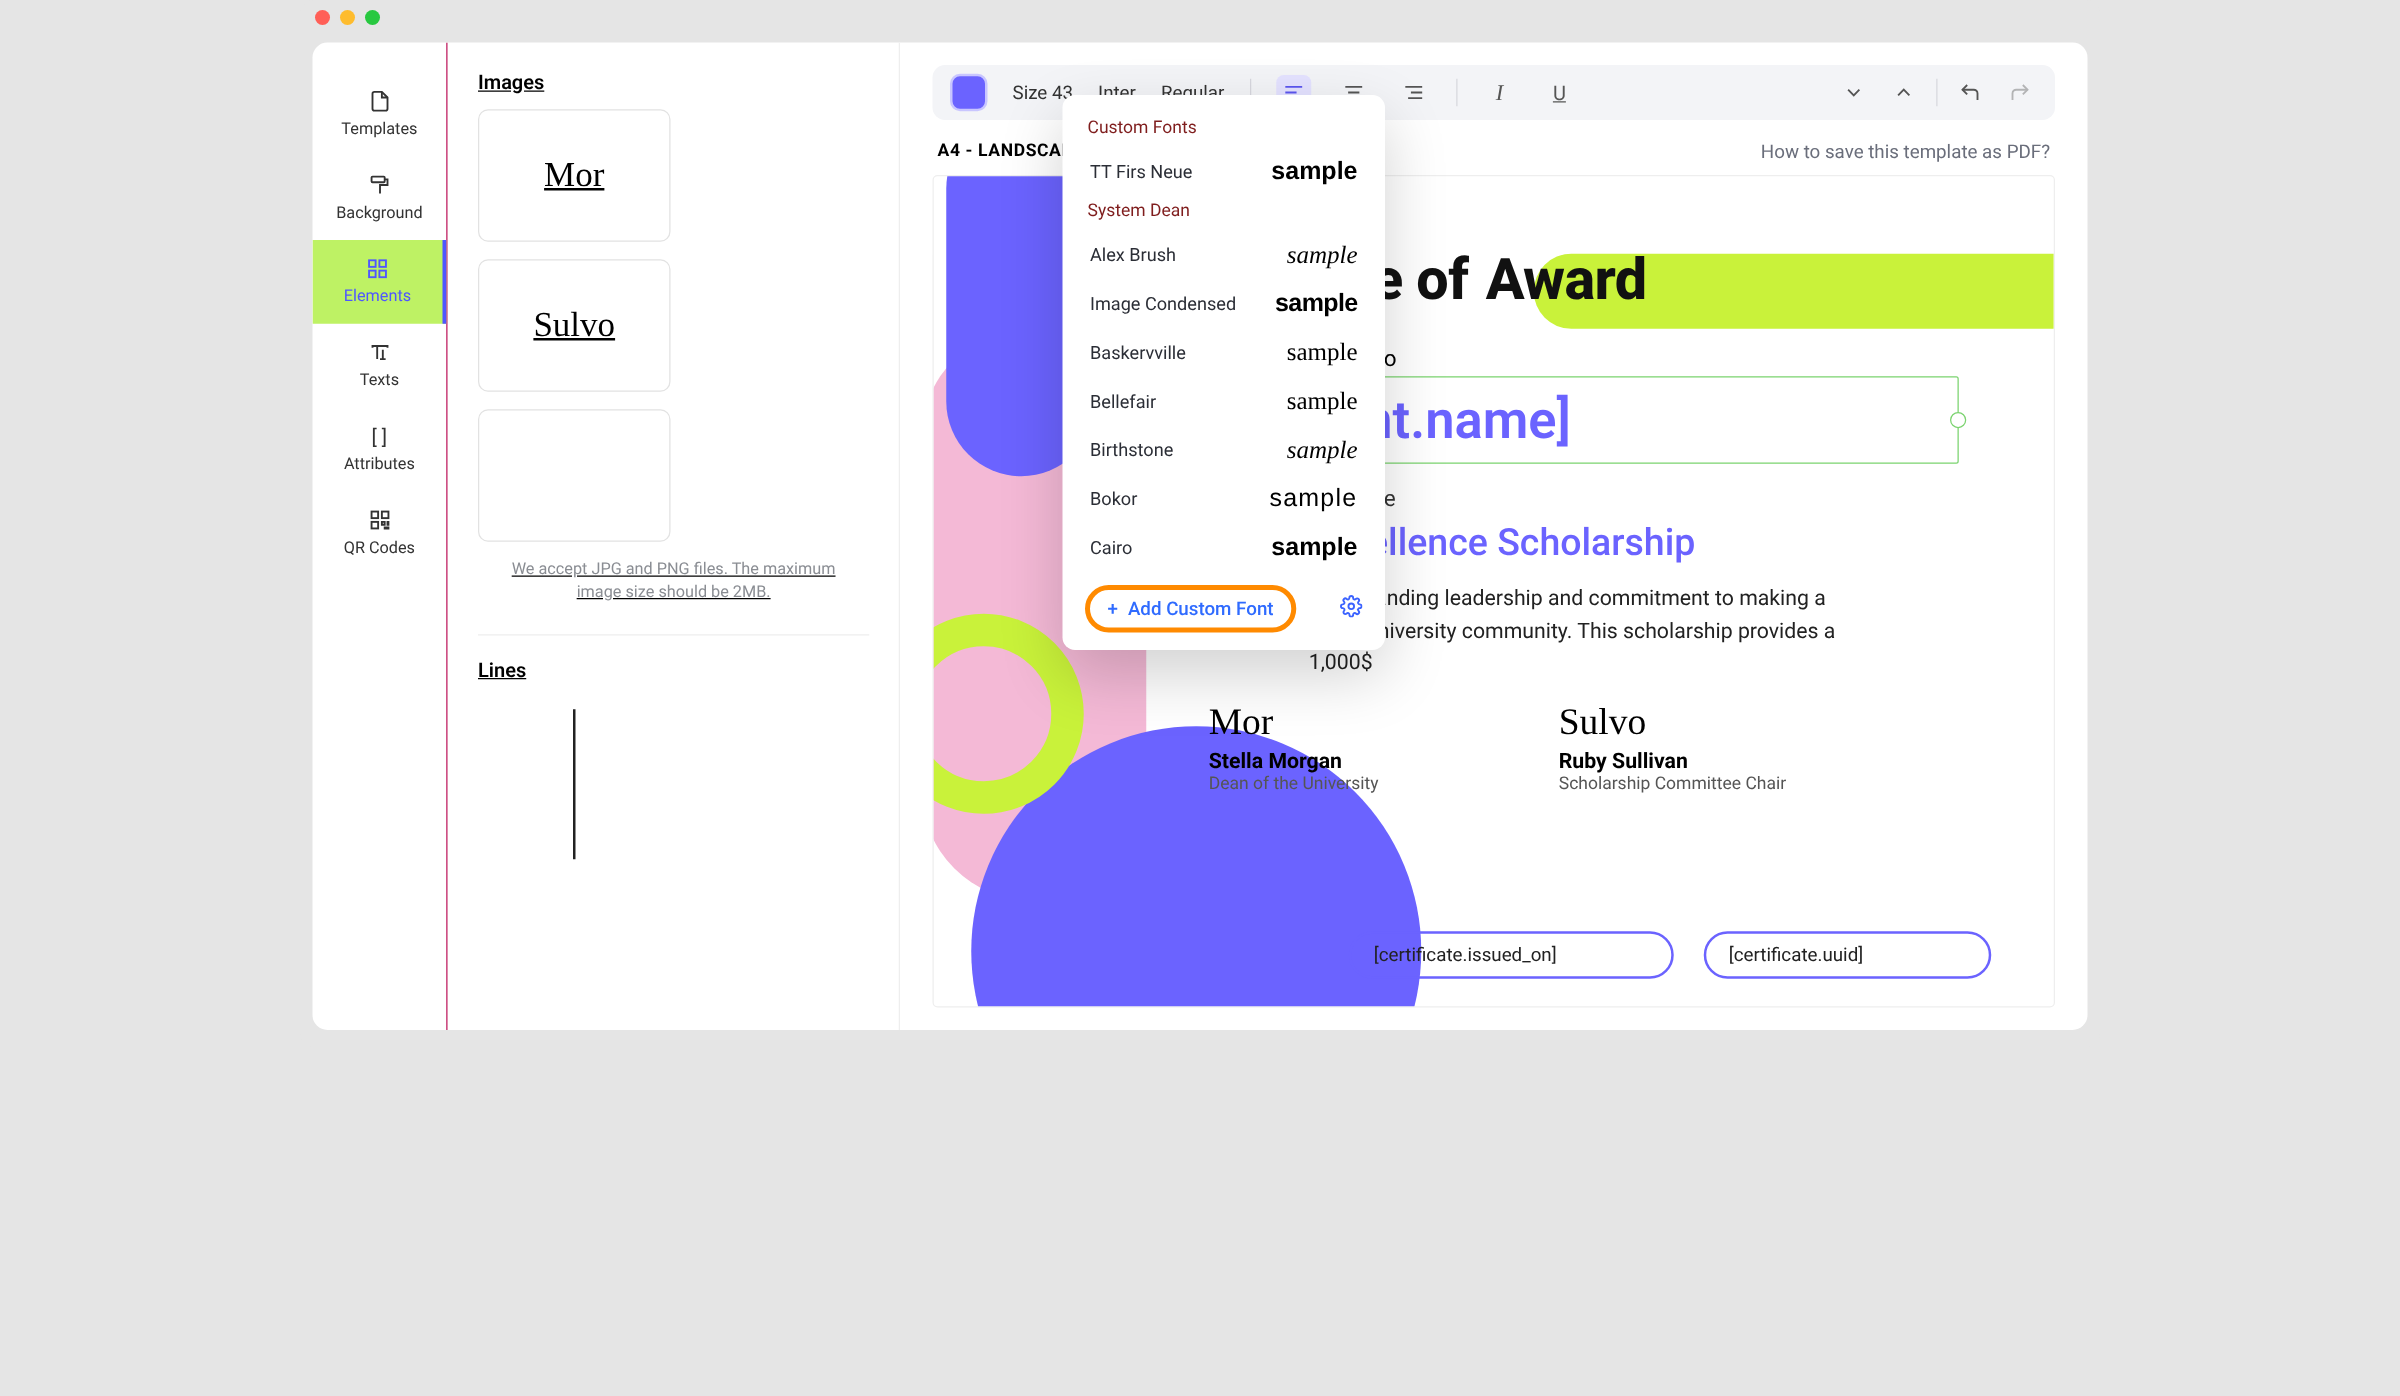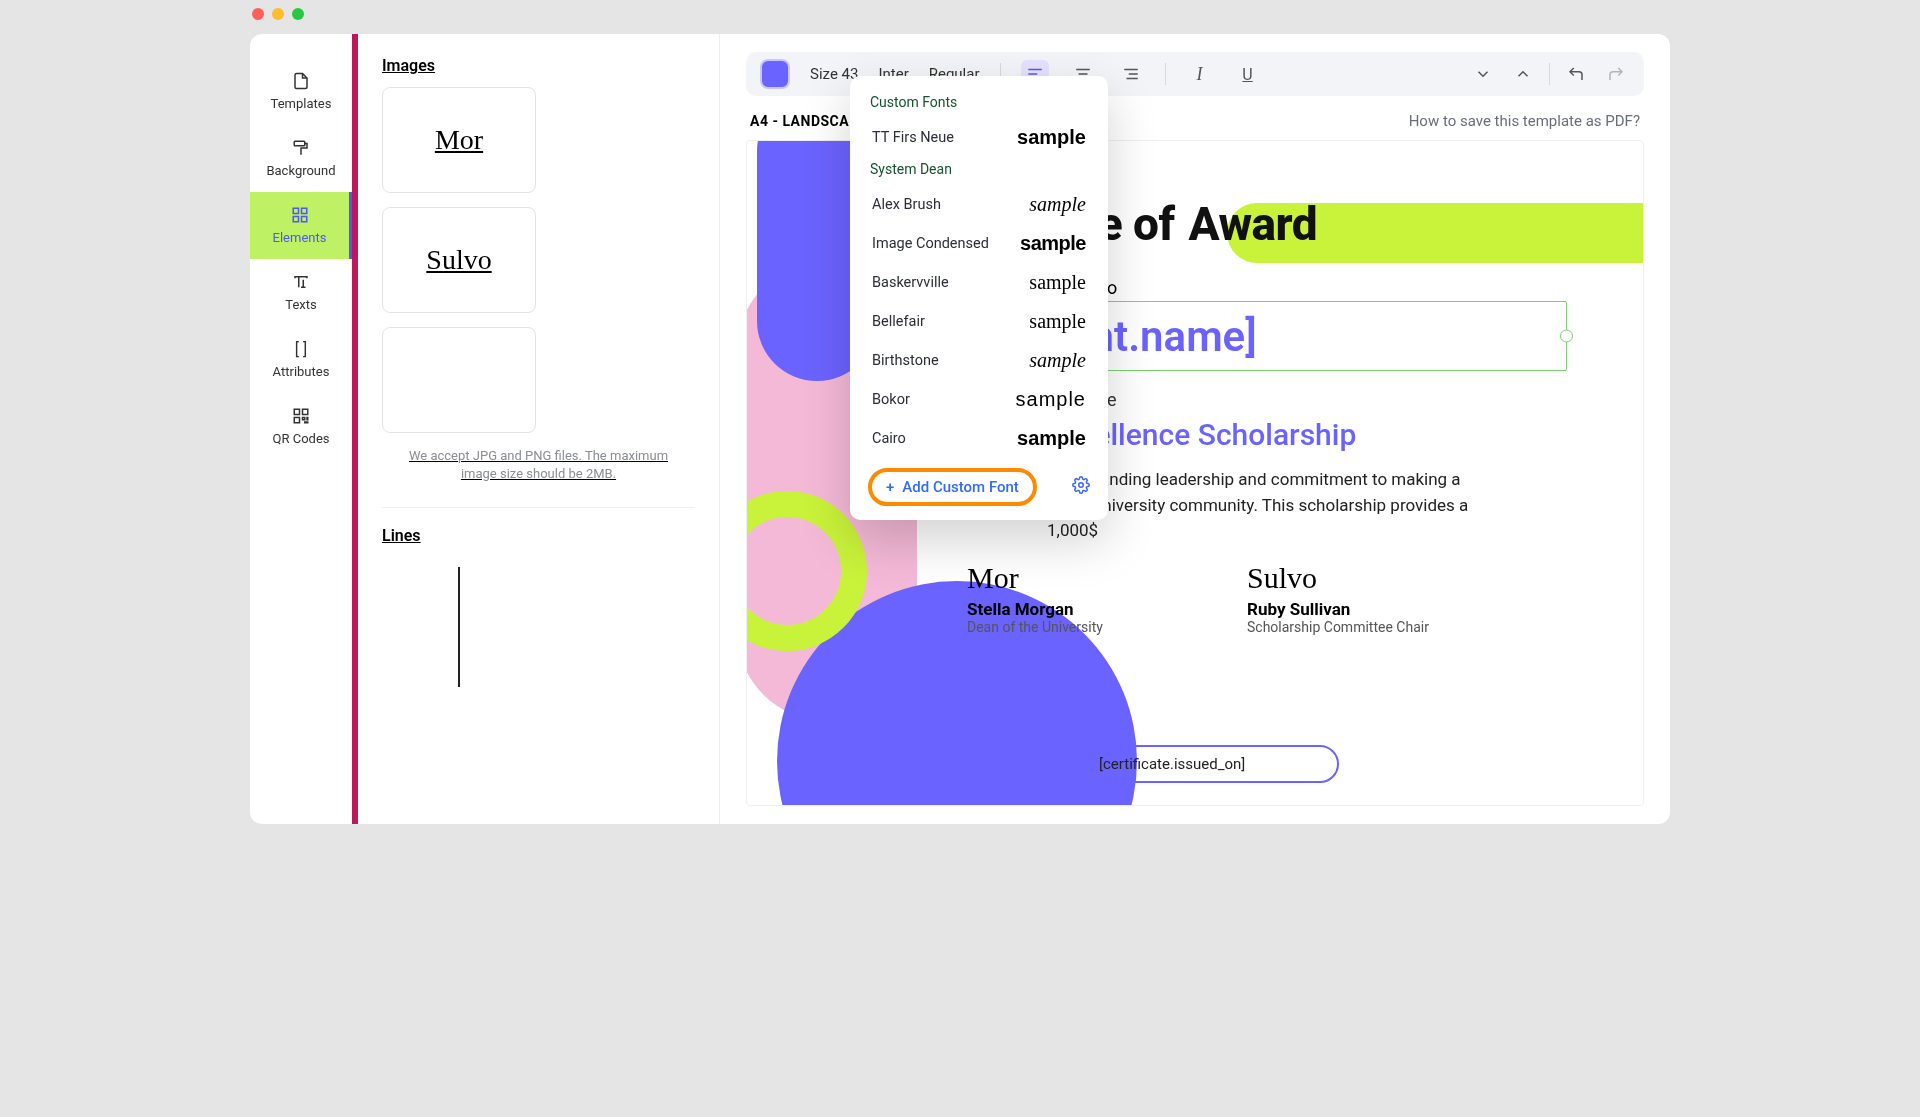--- a/index.html
+++ b/index.html
@@ -3,21 +3,21 @@
 <meta charset="utf-8">
 <style>
   * { box-sizing: border-box; margin: 0; padding: 0; }
   body { font-family: -apple-system, BlinkMacSystemFont, "Segoe UI", Roboto, sans-serif; background:#e5e5e5; }
   .window { width:1440px; height:838px; margin:0 auto; background:#e5e5e5; border-radius:12px; overflow:hidden; }
   .titlebar { height:28px; display:flex; align-items:center; padding-left:12px; gap:8px; }
   .dot { width:12px; height:12px; border-radius:50%; }
   .dot.red{background:#ff5f57;} .dot.yellow{background:#febc2e;} .dot.green{background:#28c840;}
   .app { position:relative; background:#fff; margin:6px 10px 10px 10px; border-radius:12px; height:790px; display:flex; overflow:hidden; }
   
-  .sidebar { width:108px; border-right:6px solid #be185d; display:flex; flex-direction:column; align-items:center; padding-top:24px; }
+  .sidebar { width:108px; border-right:1px solid #be185d; display:flex; flex-direction:column; align-items:center; padding-top:24px; }
   .side-item { width:100%; display:flex; flex-direction:column; align-items:center; justify-content:center; gap:6px; padding:14px 0; font-size:13px; color:#333; cursor:pointer; }
   .side-item.active { background:#bef264; color:#4f56ff; border-right:3px solid #4f56ff; }
   .side-icon { width:18px; height:18px; display:flex; align-items:center; justify-content:center; }
   
   .panel { width:362px; border-right:1px solid #eee; padding:22px 24px; overflow:auto;text-decoration:underline; }
   .panel h3 { font-size:16px; font-weight:600; margin-bottom:12px; }
   .thumbs { display:flex; gap:14px; flex-wrap:wrap; margin-bottom:12px; }
   .thumb { width:154px; height:106px; border:1px solid #e2e2e2; border-radius:8px; display:flex; align-items:center; justify-content:center; background:#fff; }
   .sig { font-family: "Brush Script MT", cursive; font-size:28px; }
   .upload-btn { width:100%; height:38px; border:1px solid #d6d6d6; background:#fff; border-radius:8px; display:flex; align-items:center; justify-content:center; gap:8px; font-size:14px; cursor:pointer; margin-top:4px; }
@@ -55,21 +55,21 @@
   .body-text { position:absolute; top:326px; left:300px; width:560px; font-size:17px; line-height:1.5; color:#222; }
   .sign-block { position:absolute; top:420px; display:flex; flex-direction:column; align-items:flex-start; }
   .sign1 { left:220px; } .sign2 { left:500px; }
   .sign-img { font-family:"Brush Script MT", cursive; font-size:30px; margin-bottom:4px; }
   .sign-name { font-weight:700; font-size:17px; }
   .sign-role { font-size:14px; color:#555; }
   .pill-field { position:absolute; bottom:22px; height:38px; border:2px solid #6b63ff; border-radius:20px; display:flex; align-items:center; padding:0 18px; font-size:15px; color:#222; }
   .pf1 { left:332px; width:260px; } .pf2 { left:616px; width:230px; }
   
   .font-pop { position:absolute; top:42px; left:130px; width:258px; background:#fff; border-radius:10px; box-shadow:0 20px 50px rgba(0,0,0,.18); padding:14px 4px 10px; z-index:20; }
-  .fp-label { font-size:14px; color:#14532d; padding:4px 16px 8px; }
+  .fp-label { font-size:14px; color:#7f1d1d; padding:4px 16px 8px; }
   .fp-item { display:flex; align-items:center; justify-content:space-between; padding:8px 18px; cursor:pointer; }
   .fp-name { font-size:14.5px; color:#2b2e36; }
   .fp-sample { font-size:20px; }
   .fp-footer { display:flex; align-items:center; justify-content:space-between; padding:10px 14px 4px; }
   .add-font { display:flex; align-items:center; gap:8px; color:#2f6bff; font-size:15px; padding:6px 14px; border:4px solid #ff8a00; border-radius:24px; cursor:pointer; font-weight:500; }
   .gear { color:#3b63ff; cursor:pointer; }
   .sample-alex{font-family:"Brush Script MT",cursive;font-style:italic;}
   .sample-barlow{font-family:Arial Narrow,Arial;letter-spacing:-.5px;font-weight:600;}
   .sample-basker{font-family:"Times New Roman",serif;}
   .sample-belle{font-family:Georgia,serif;}
@@ -262,20 +262,23 @@
           <span class="sign-role">Dean of the University</span>
         </div>
         <div class="sign-block sign2">
           <span class="sign-img">Sulvo</span>
           <span class="sign-name">Ruby Sullivan</span>
           <span class="sign-role">Scholarship Committee Chair</span>
         </div>
         <div class="pill-field pf1">
             <span>[certificate.issued_on]</span>
           </div>
+        <div class="pill-field pf2">
+            <span>[certificate.uuid]</span>
+          </div>
       </div>
 
       <div class="font-pop">
         <div class="fp-label">Custom Fonts</div>
         <div id="custom-fonts">
             <div class="fp-item">
               <span class="fp-name">TT Firs Neue</span>
               <span class="fp-sample sample-firs">sample</span>
             </div>
           </div>

